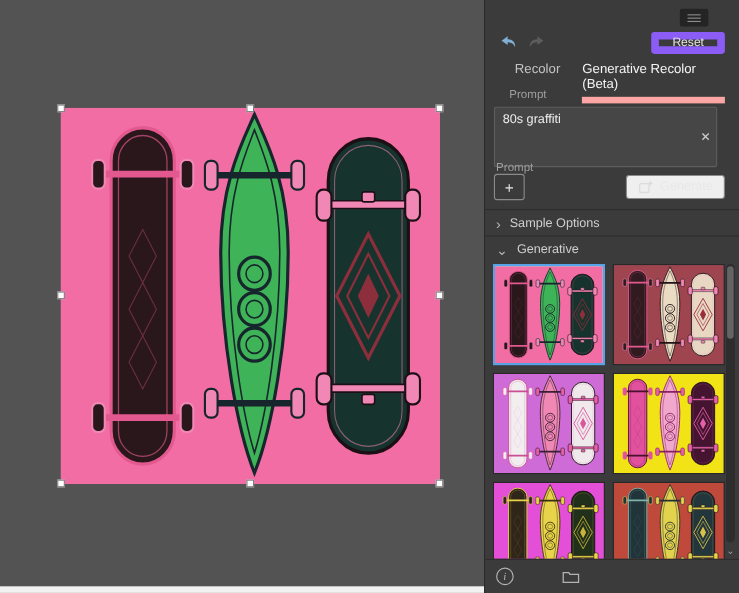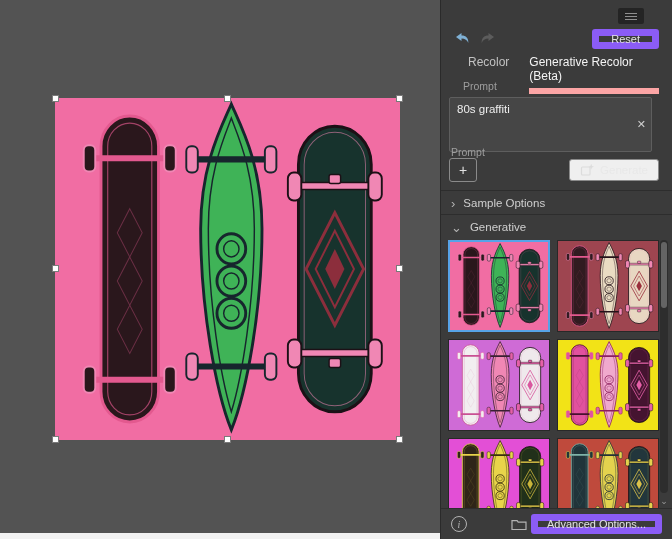--- a/index.html
+++ b/index.html
@@ -563,17 +563,16 @@
     </div>
     <div class="scroll-down">⌄</div>
 
     <div class="bottom-bar">
       <span class="info-icon">i</span>
       <span class="folder-wrap">
         <svg width="16" height="13" viewBox="0 0 16 13">
           <path d="M1 3 L1 11.5 L15 11.5 L15 4.2 L7.2 4.2 L6.1 2.6 L1 2.6 Z" fill="none" stroke="#b3b3b3" stroke-width="1.2"></path>
         </svg>
       </span>
-      <button class="btn advanced-btn">Advanced Options...</button>
     </div>
 
   </div>
 </div>
 
 </body></html>

